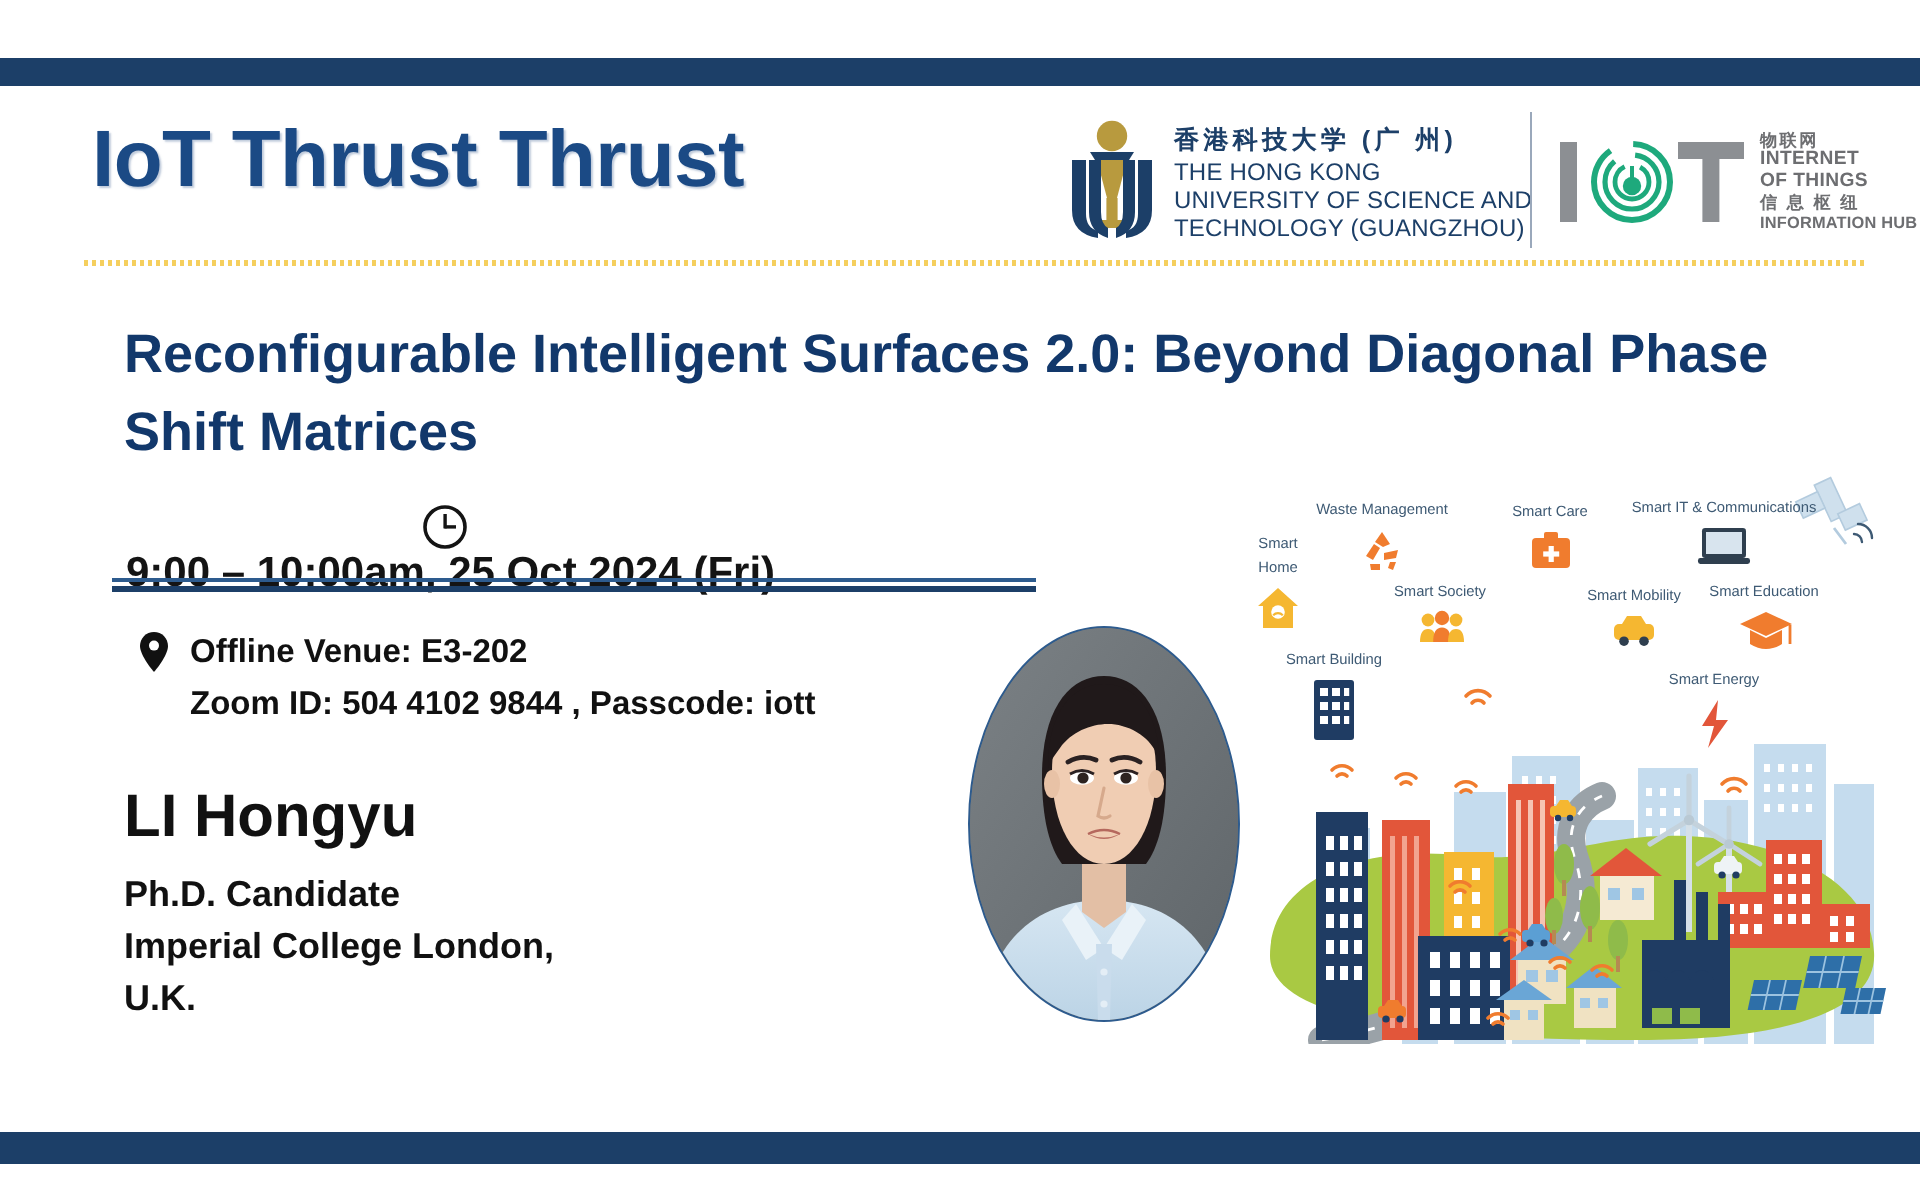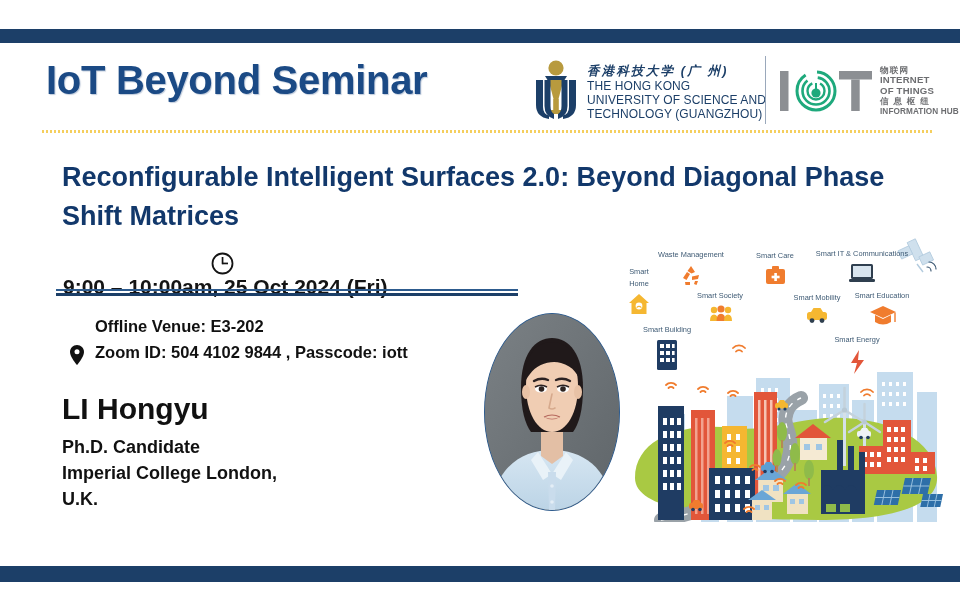--- a/index.html
+++ b/index.html
@@ -79,21 +79,20 @@
   .hkust-text {
     margin-left: 8px;
     line-height: 1.17;
   }
   .hkust-cn {
     font-size: 12.5px;
     font-weight: bold;
     color: #1c3f68;
     letter-spacing: 2.2px;
     white-space: nowrap;
-    font-style: italic;
   }
   .hkust-en {
     font-size: 12px;
     font-weight: normal;
     color: #1c3f68;
     letter-spacing: 0.1px;
     white-space: nowrap;
   }
 
   .logo-divider {
@@ -153,21 +152,21 @@
     font-weight: bold;
     color: #141414;
     white-space: nowrap;
   }
 
   
   .venue-block {
     position: absolute;
     left: 70px; top: 314px;
     display: flex;
-    align-items: flex-end;
+    align-items: flex-start;
   }
   .pin-icon { width: 14px; height: 20px; flex: 0 0 14px; margin-top: 2px; }
   .venue-lines {
     margin-left: 11px;
     font-size: 16.5px;
     font-weight: bold;
     color: #111111;
     line-height: 1.55;
     white-space: nowrap;
   }
@@ -211,21 +210,21 @@
   }
   .illustration svg { display: block; width: 100%; height: 100%; }
 </style>
 </head>
 <body>
 
 <div class="poster">
 
   <div class="bar-top"></div>
 
-  <div class="seminar-title">IoT Beyond Seminar</div>
+  <div class="seminar-title">IoT Thrust Thrust</div>
 
   <div class="hkust-logo">
     <span class="hkust-emblem">
       <svg viewBox="0 0 46 64" xmlns="http://www.w3.org/2000/svg">
         <circle cx="23" cy="9" r="7.6" fill="#b89a3e"></circle>
         <path d="M12 17 H34 L31.5 21 H14.5 Z" fill="#1c3f68"></path>
         <path d="M15.5 21 H30.5 L25.5 40 H20.5 Z" fill="#b89a3e"></path>
         <rect x="20.2" y="40" width="5.6" height="11" fill="#b89a3e"></rect>
         <rect x="15" y="51" width="16" height="4" fill="#b89a3e"></rect>
         <path d="M3 21 H10 V48 Q10 55 16 56.5 L16 60 Q3 58 3 46 Z" fill="#1c3f68"></path>

